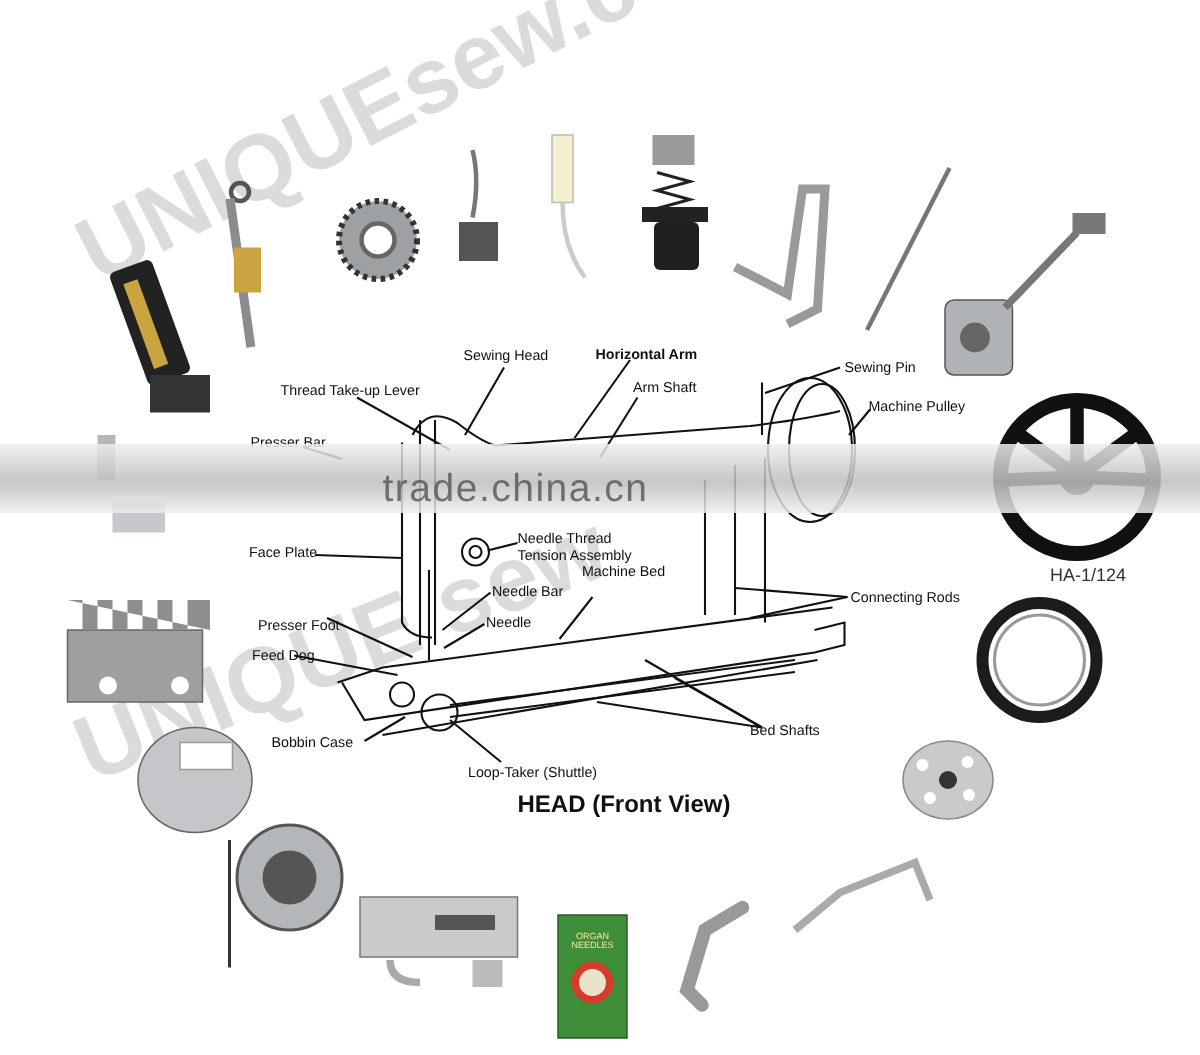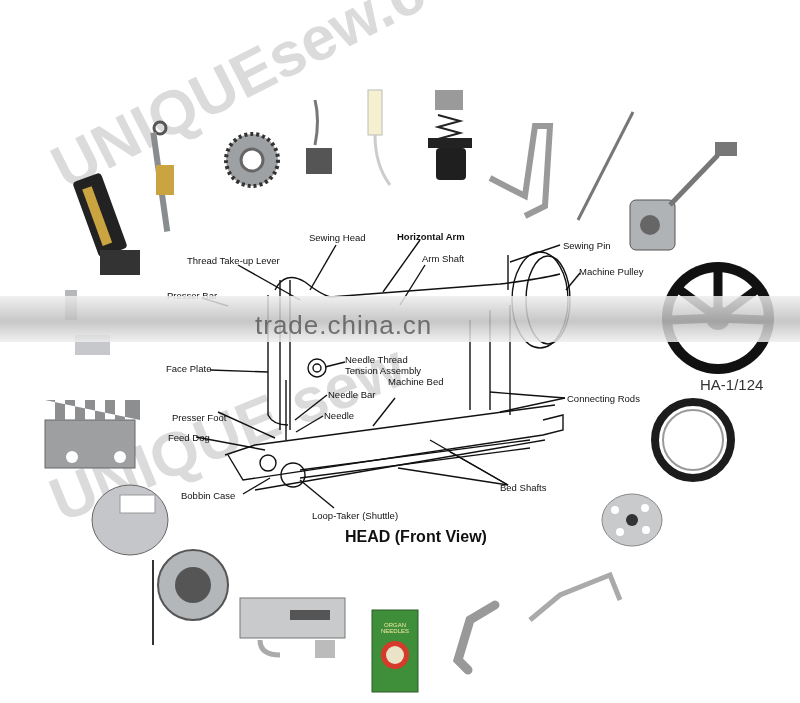--- a/index.html
+++ b/index.html
@@ -3,21 +3,21 @@
 <meta charset="utf-8">
 <style>
   html,body{margin:0;padding:0;background:#fff;}
   body{width:800px;height:703px;position:relative;overflow:hidden;font-family:"Liberation Sans",sans-serif;}
   .abs{position:absolute;}
   .lbl{position:absolute;font-size:9.5px;color:#111;white-space:nowrap;font-family:"Liberation Sans",sans-serif;}
   .title{position:absolute;font-size:16px;font-weight:bold;color:#111;white-space:nowrap;}
   .wm{position:absolute;font-weight:bold;color:#cfcfcf;opacity:.75;white-space:nowrap;font-family:"Liberation Sans",sans-serif;}
   .banner{position:absolute;left:0;top:296px;width:800px;height:46px;background:linear-gradient(#eee,#bdbdbd 55%,#eee);opacity:.85;}
   .bannertext{position:absolute;left:255px;top:298px;font-size:26px;color:#555;letter-spacing:1px;opacity:.8;margin-top:12px;}
-  .caption{position:absolute;font-size:15px;color:#333;}
+  .caption{position:absolute;font-size:12px;color:#333;}
 </style>
 </head>
 <body>
 
 <div class="wm" style="left:40px;top:140px;font-size:62px;transform:rotate(-27deg);transform-origin:left top;">UNIQUEsew.com</div>
 <div class="wm" style="left:40px;top:470px;font-size:62px;transform:rotate(-22deg);transform-origin:left top;">UNIQUE sew</div>
 
 <svg class="abs" width="800" height="703" style="left:0;top:0;">
 
   <g>

